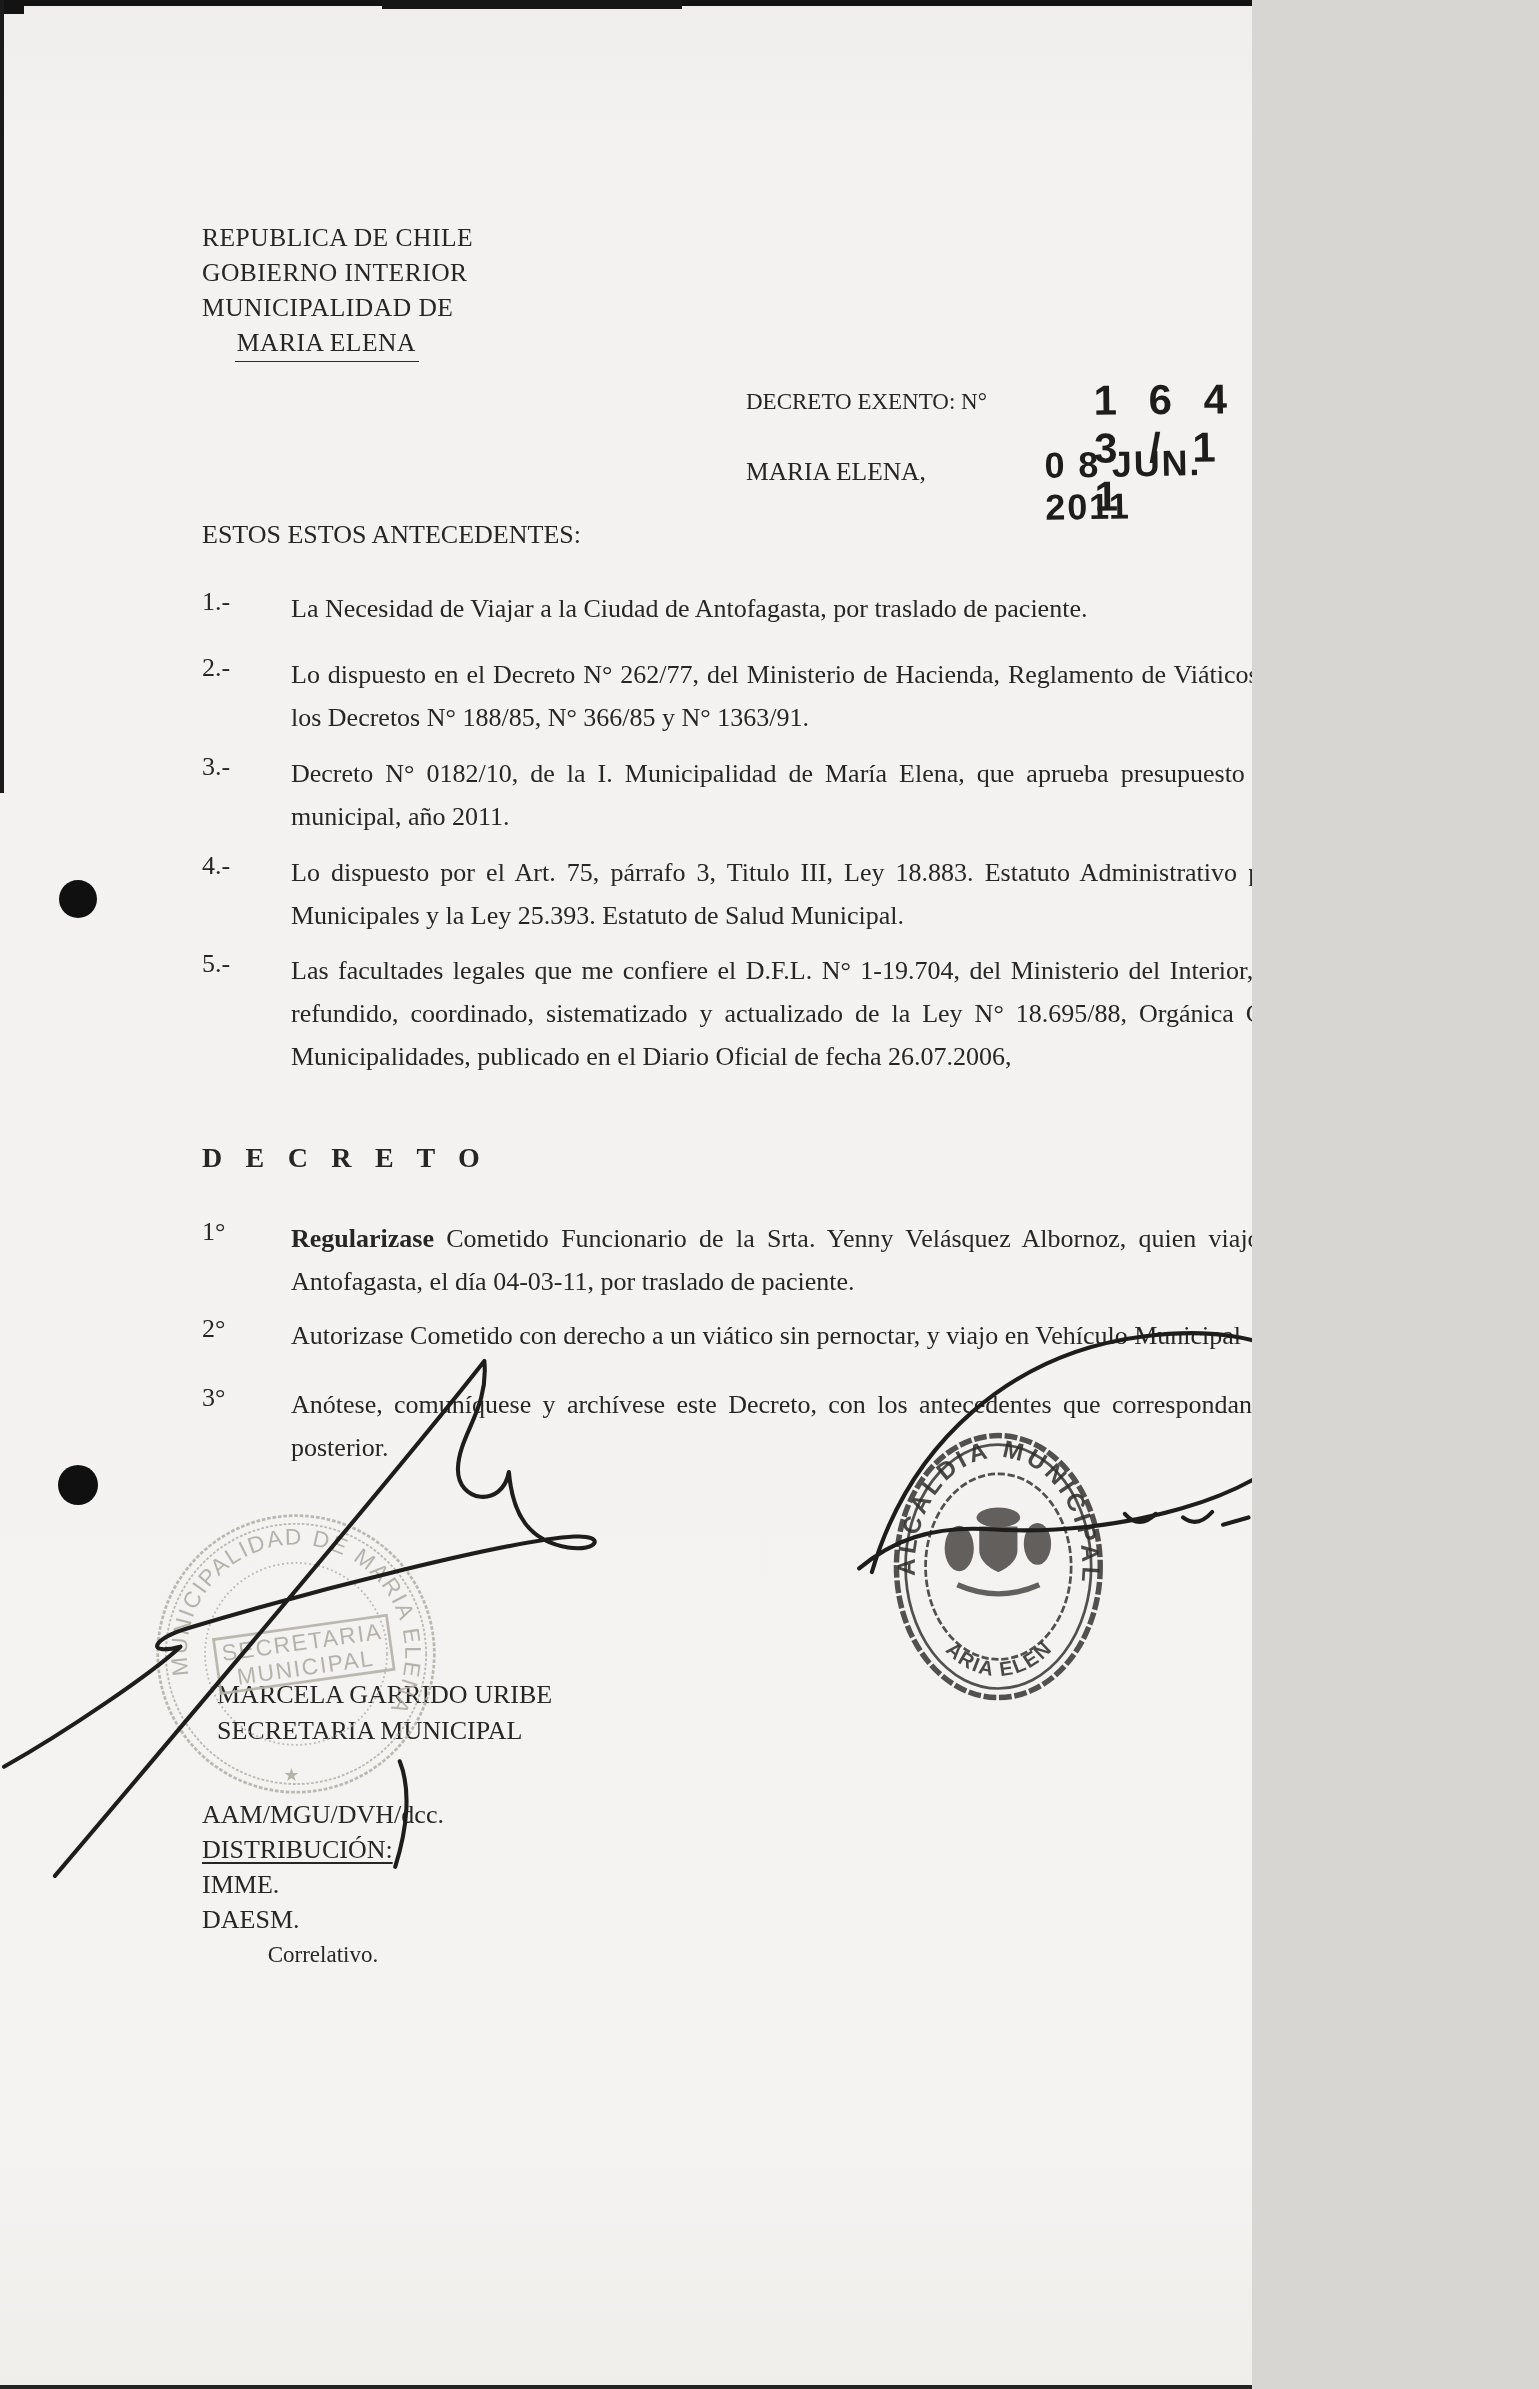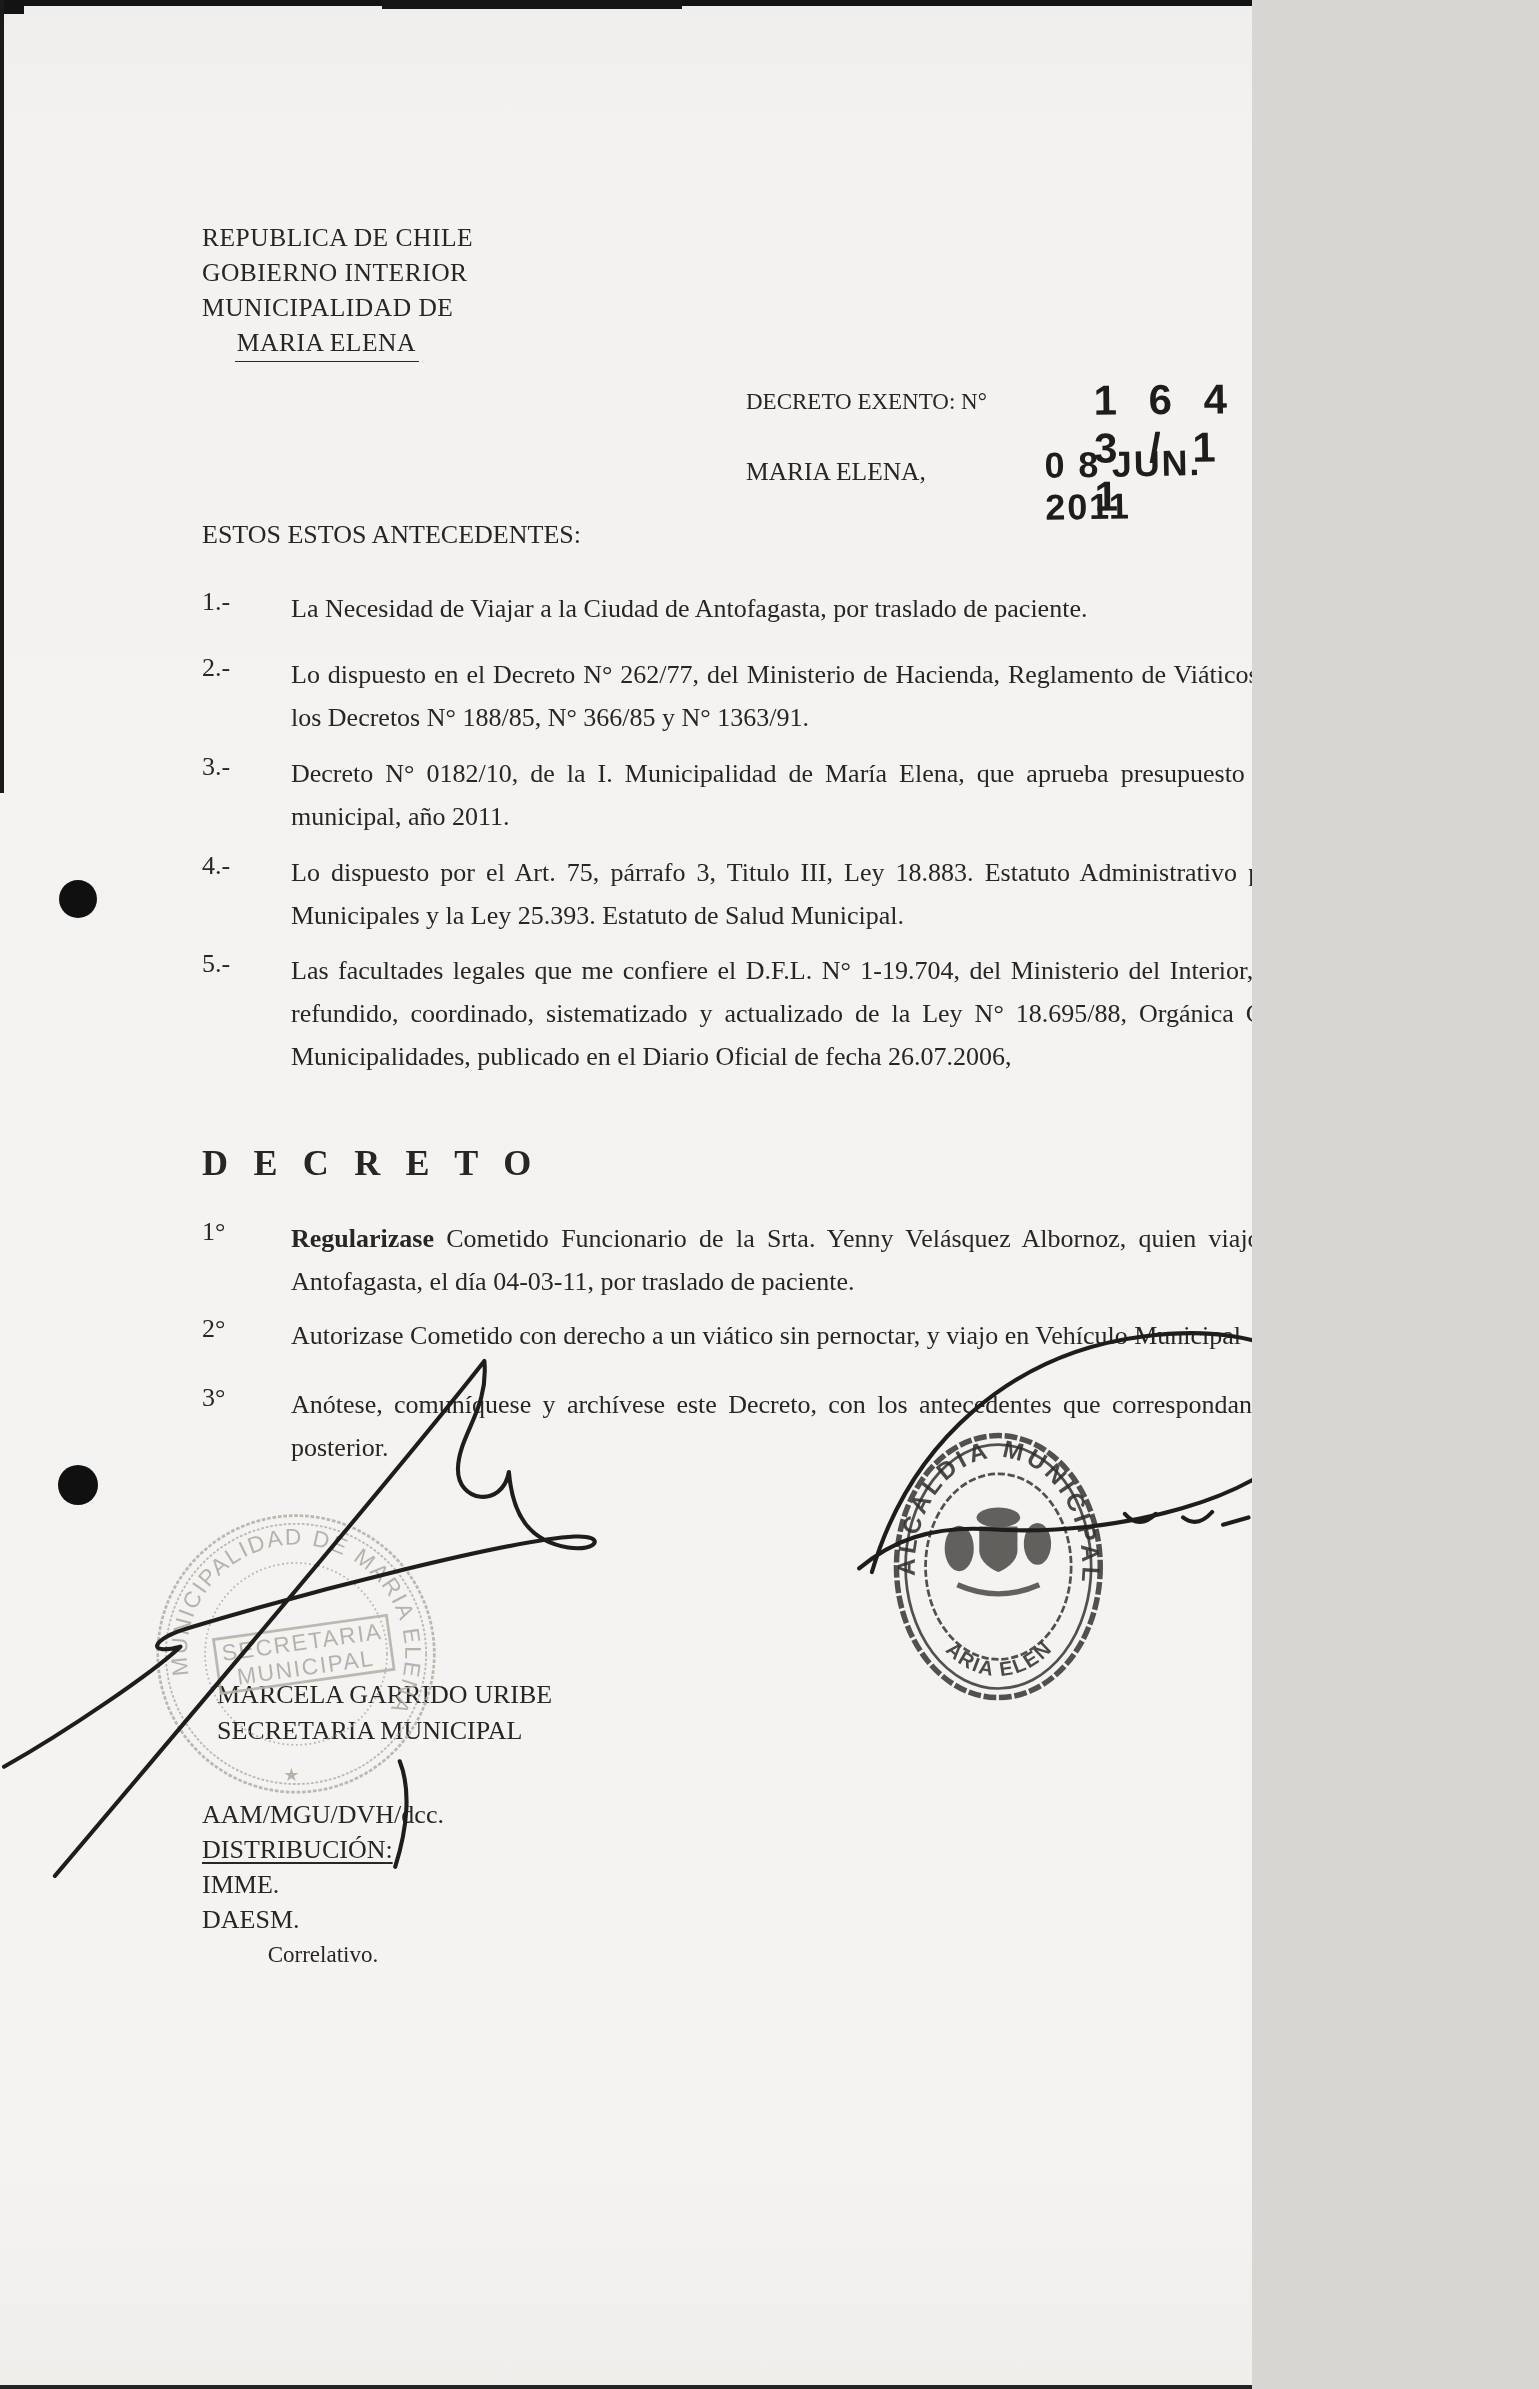--- a/index.html
+++ b/index.html
@@ -30,21 +30,21 @@
   .decree-number{left:1094px;top:376px;font-size:42px;letter-spacing:10px;transform:rotate(-.6deg);}
   .date-stamp{left:1045px;top:443px;font-size:36px;letter-spacing:1.8px;transform:rotate(-1deg);}
 
   .vistos-title{left:202px;top:520px;font-size:26px;}
 
   .item{position:absolute;left:202px;width:1232px;}
   .item .num{position:absolute;left:0;top:0;font-size:26px;}
   .item .txt{position:absolute;left:89px;top:0;width:1143px;font-size:26px;line-height:43px;text-align:justify;}
   .i1{top:587px;} .i2{top:653px;} .i3{top:752px;} .i4{top:851px;} .i5{top:949px;}
 
-  .decreto-title{left:202px;top:1142px;font-size:36px;font-weight:bold;letter-spacing:8.2px;}
+  .decreto-title{left:202px;top:1142px;font-size:28px;font-weight:bold;letter-spacing:8.2px;}
   .r1{top:1217px;} .r2{top:1314px;} .r3{top:1383px;}
 
   .sign-block{position:absolute;font-size:26px;line-height:36px;}
   .sign-left{left:217px;top:1677px;}
   .sign-right{left:983px;top:1545px;}
   .sign-right .name{margin-left:18px;}
 
   .footer{left:202px;top:1797px;font-size:26px;line-height:35px;}
   .footer .dist{text-decoration:underline;text-decoration-thickness:1.8px;text-underline-offset:3.6px;}
   .footer .small{font-size:23px;text-align:center;}

